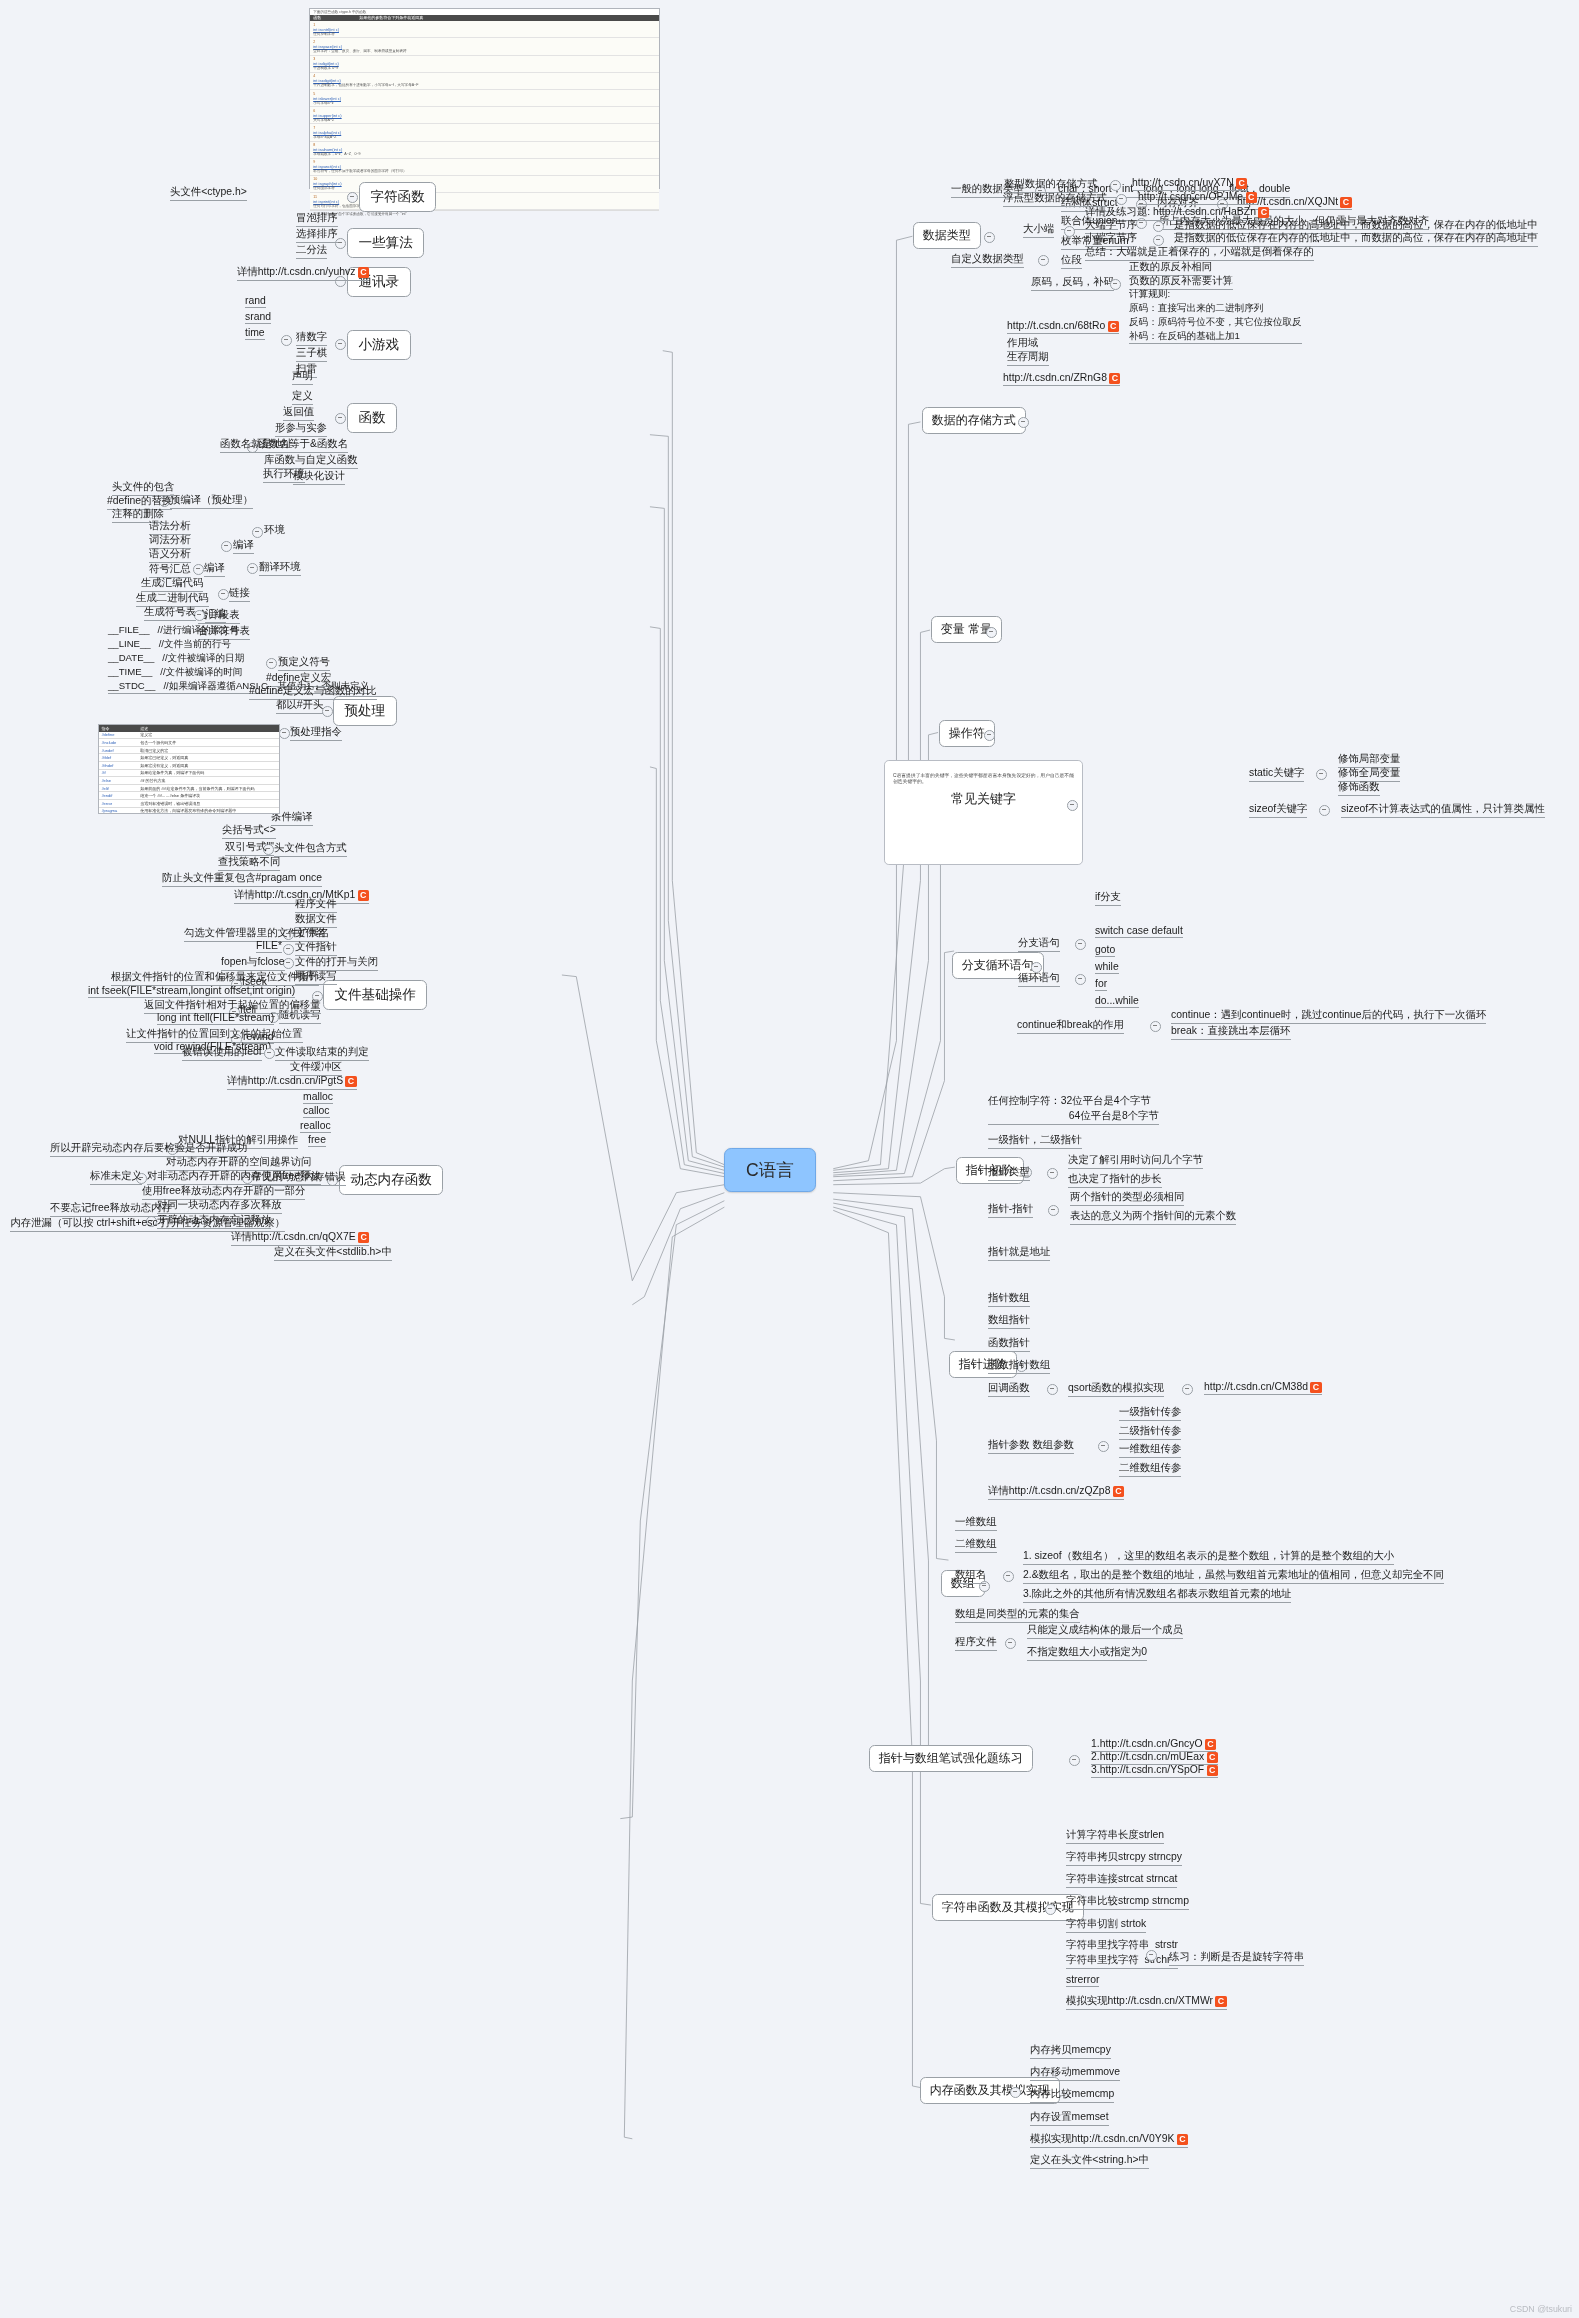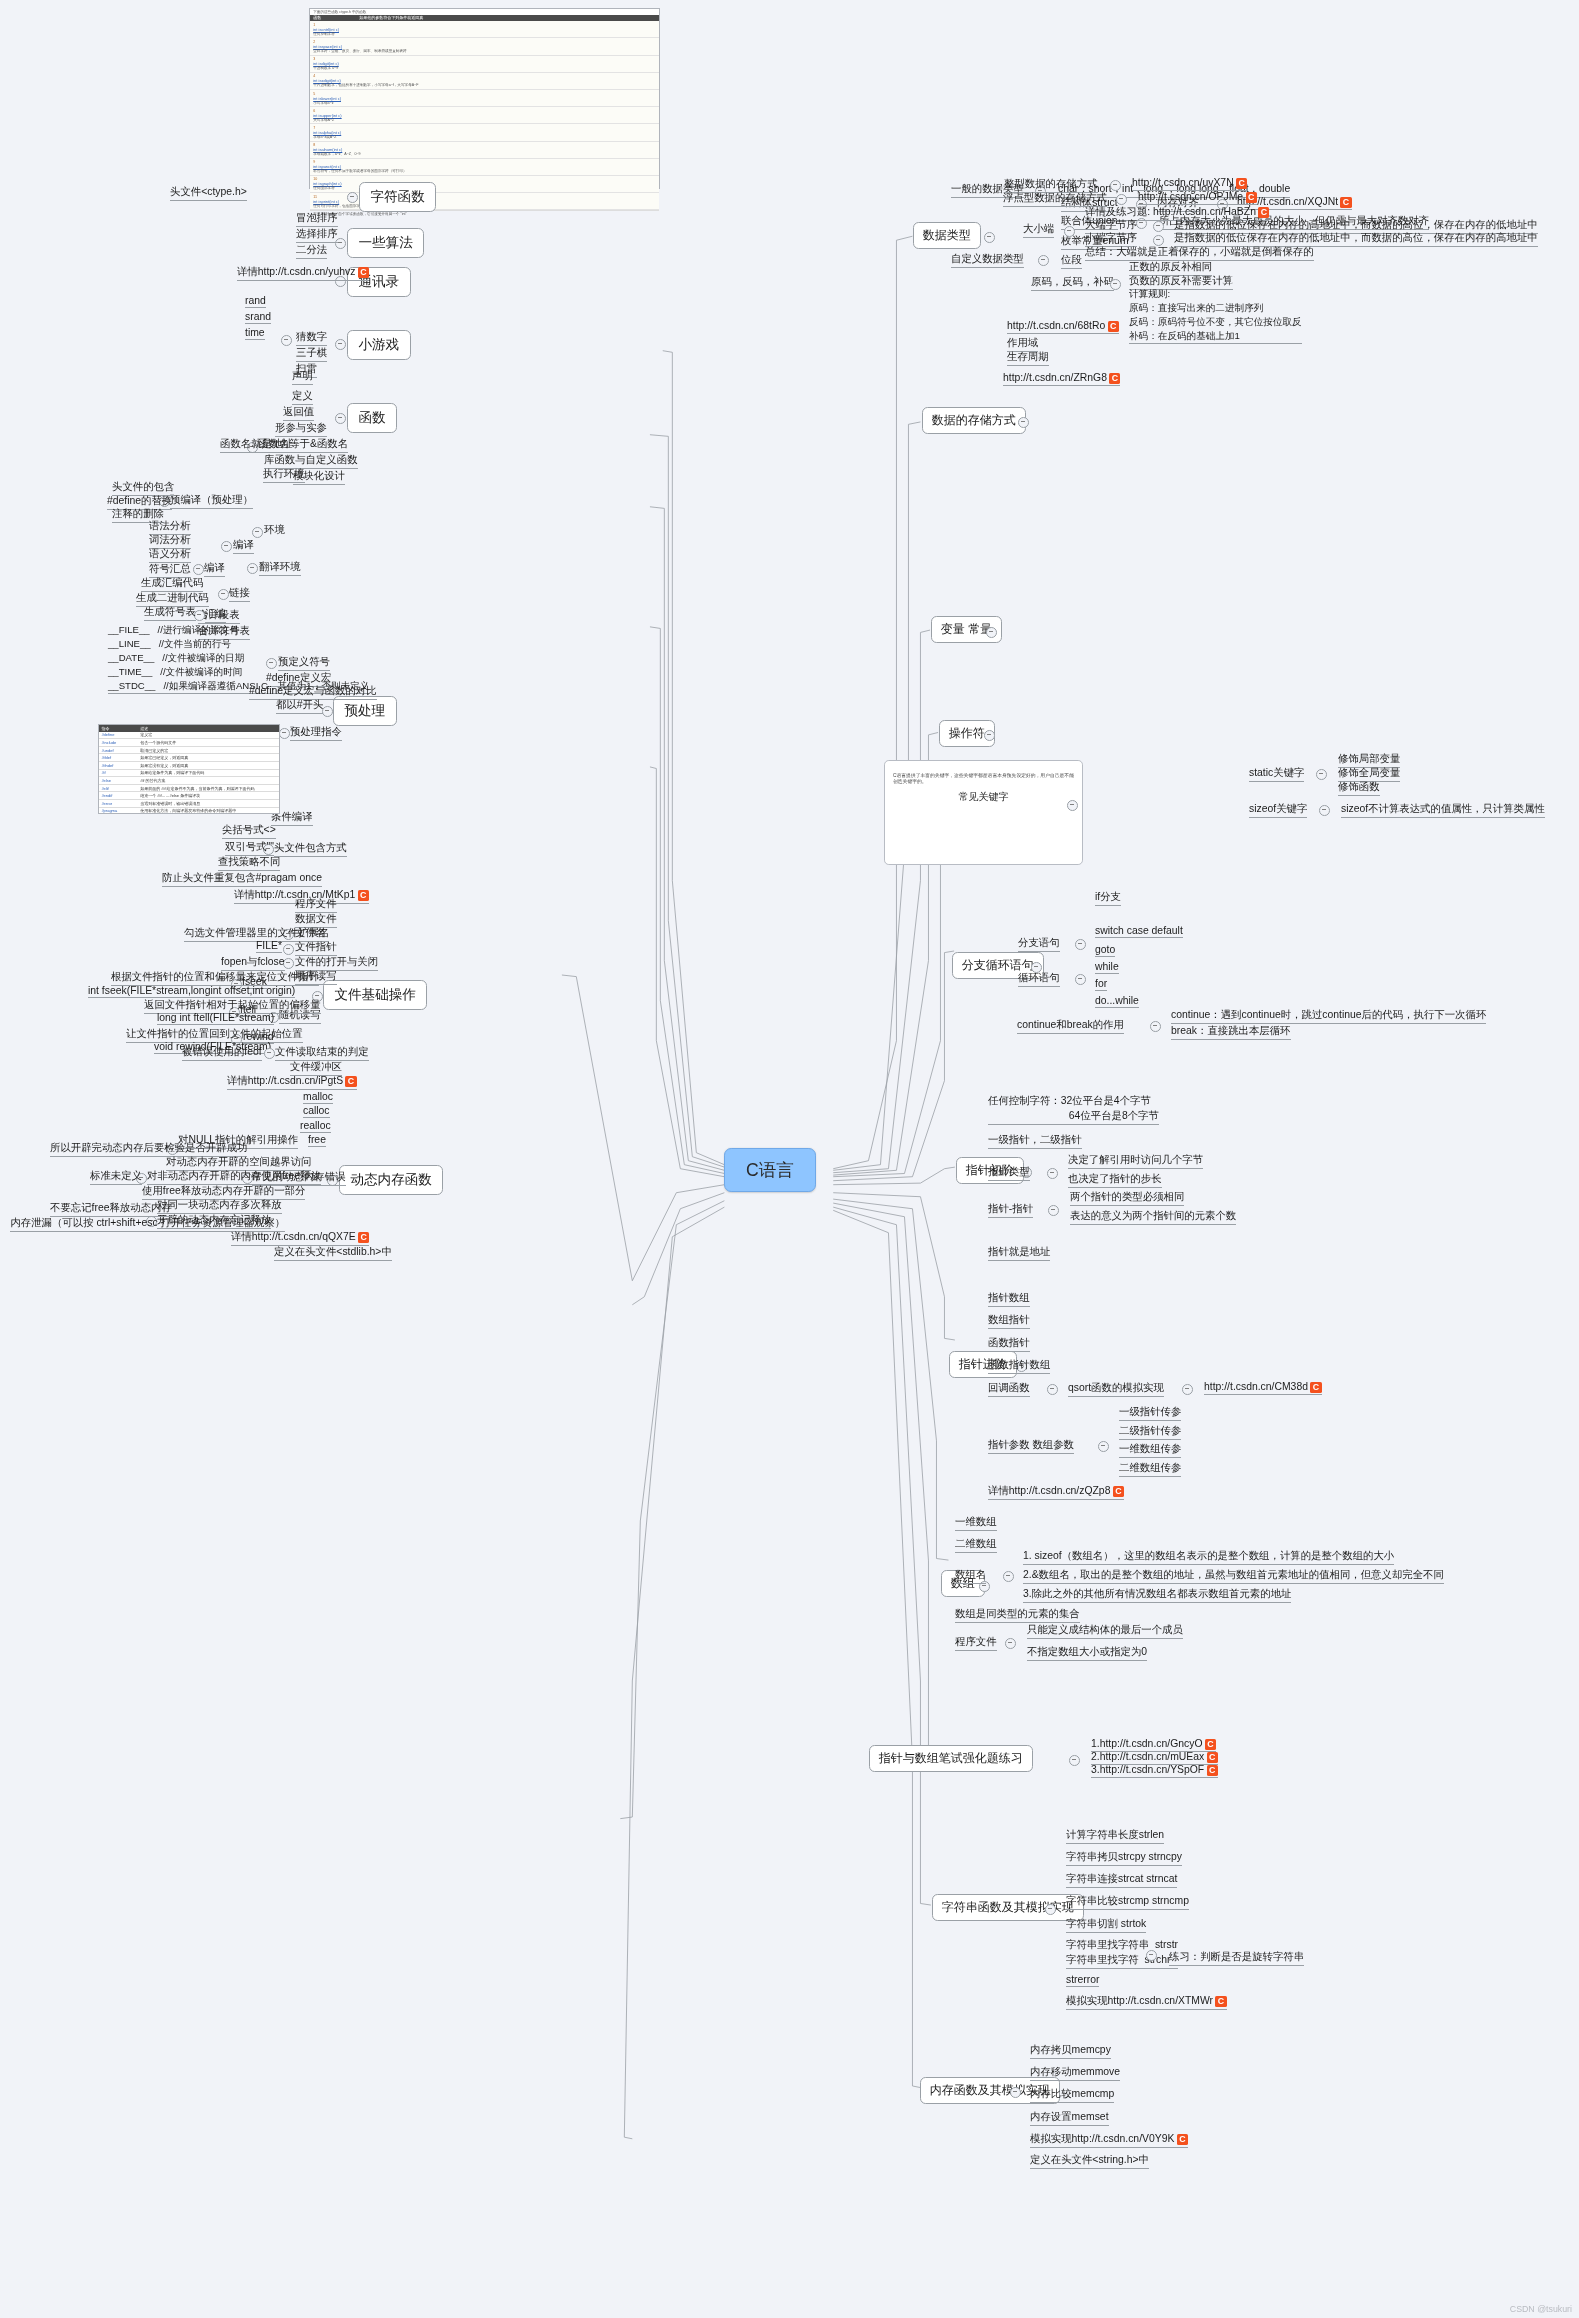--- a/index.html
+++ b/index.html
@@ -20,21 +20,21 @@
   .collapse{position:absolute;width:8.8px;height:8.8px;border:0.8px solid #9aa0a6;
        border-radius:50%;background:#f1f3f8;}
   .collapse:before{content:"";position:absolute;left:1.6px;top:3.2px;width:4px;height:0.8px;background:#808080;}
   svg.wires{position:absolute;left:0;top:0;width:1580px;height:2319px;pointer-events:none;}
   .ul{border-bottom:0.8px solid #9aa0a6;padding-bottom:0.8px;}
   .imgcard{position:absolute;border:0.8px solid #b8bcc4;border-radius:4.8px;background:#fff;}
   .kwimg{padding:6.4px 8px;}
   .kwcode{font-family:"Liberation Mono","DejaVu Sans Mono",monospace;font-size:7.2px;
        color:#6d3fb0;background:#fafafa;border:0.8px solid #eee;padding:4.8px 6.4px;line-height:1.7;}
   .kwnote{font-size:4.8px;color:#444;margin-top:4.8px;}
-  .kwtitle{text-align:center;font-size:10px;color:#222;margin-top:5.6px;}
+  .kwtitle{text-align:center;font-size:13px;color:#222;margin-top:5.6px;}
   .tblimg{position:absolute;border:0.8px solid #b0b4bb;background:#fff;font-size:4px;}
   .tblimg table{border-collapse:collapse;width:100%;}
   .tblimg th{background:#4a4a4a;color:#fff;text-align:left;padding:0.8px 2.4px;font-weight:normal;font-size:4px;}
   .tblimg td{border-bottom:0.8px solid #dcdcdc;padding:0.8px 2.4px;color:#333;font-size:4px;}
   .codeimg{position:absolute;border:0.8px solid #b0b4bb;background:#fff;}
   .codeimg .hdr{background:#4a4a4a;color:#fff;font-size:4px;padding:0.8px 3.2px;}
   .codeimg .cap{font-size:3.6px;color:#555;padding:0.8px 3.2px;}
   .codeimg .row{border-bottom:0.8px solid #e3e3e3;padding:1.6px 3.2px;background:#fcfcf7;}
   .codeimg .row .n{color:#b5651d;font-size:3.6px;}
   .codeimg .row .a{color:#2b5fb8;font-size:4px;text-decoration:underline;}

